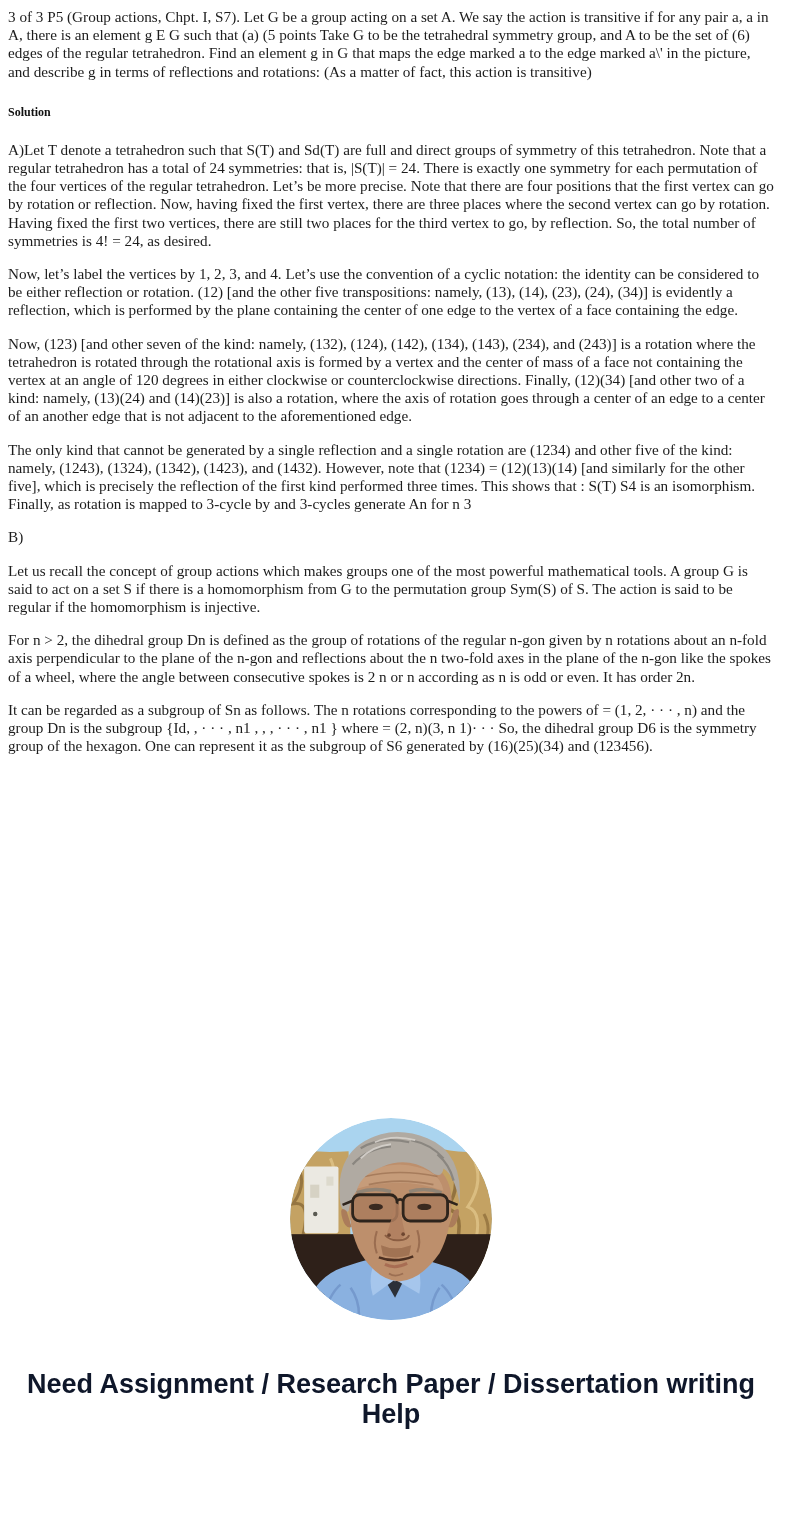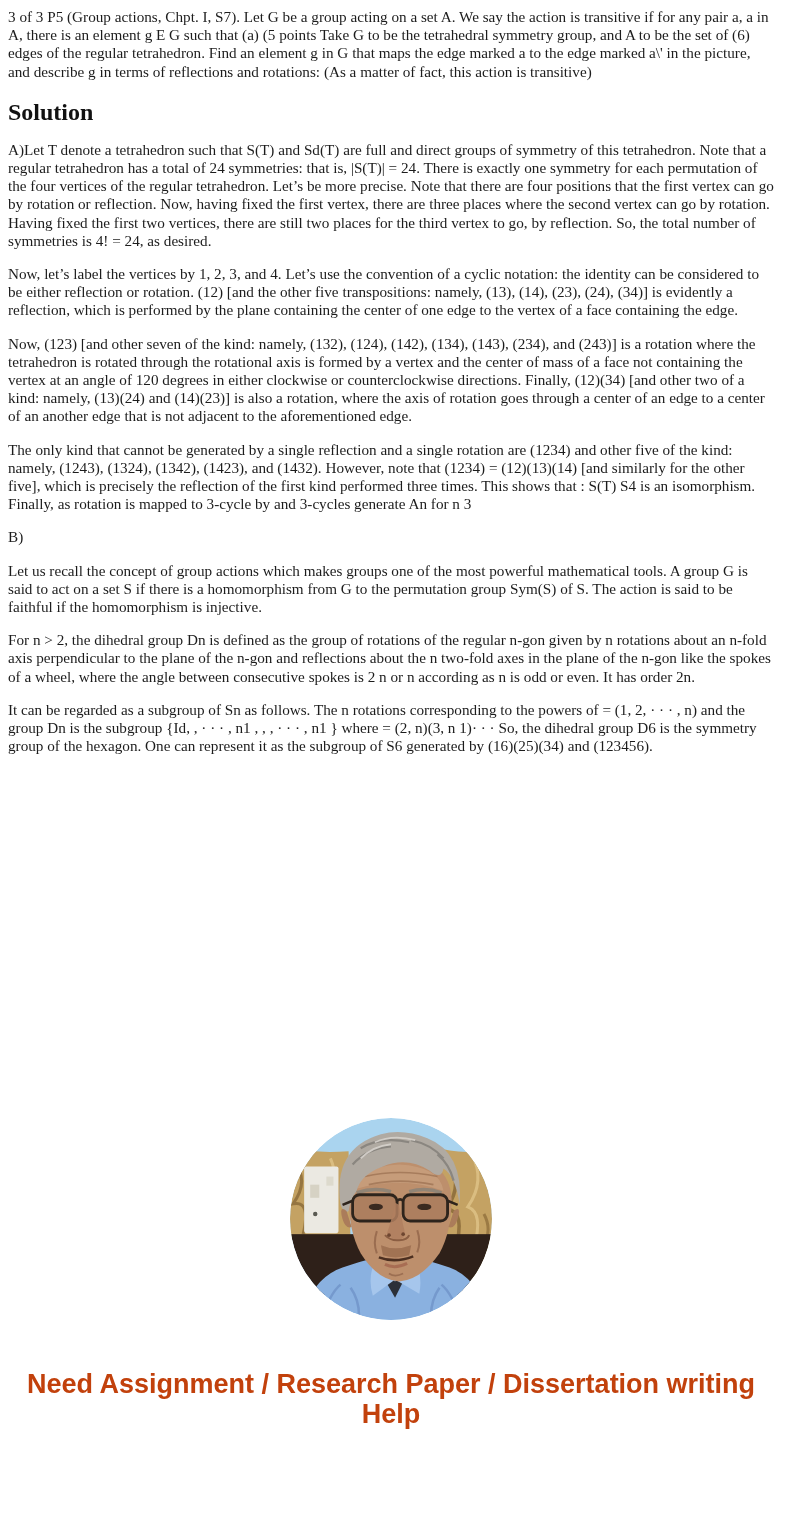--- a/index.html
+++ b/index.html
@@ -18,21 +18,21 @@
   .page {
     padding: 8px 20px 28px 8px;
   }
   .body-text {
     font-size: 15.2px;
     line-height: 18.2px;
     margin: 0 0 15px 0;
     text-align: left;
   }
   .solution-heading {
-    font-size: 24px;
+    font-size: 12px;
     line-height: 23px;
     font-weight: bold;
     margin: 20px 0 17px 0;
     color: #111111;
   }
   .part-label {
     margin: 0 0 15px 0;
   }
   .avatar-wrap {
     margin-top: 362px;
@@ -44,21 +44,21 @@
     height: 202px;
     border-radius: 50%;
     overflow: hidden;
     flex: 0 0 auto;
   }
   .promo-footer {
     margin-top: 49px;
     text-align: center;
     font-family: "Liberation Sans", "DejaVu Sans", sans-serif;
     font-weight: bold;
-    color: #c2410c;
+    color: #0f172a;
     font-size: 27px;
     line-height: 30px;
   }
   .promo-heading {
     max-width: 750px;
     margin: 0 auto;
   }
   .promo-contact {
     max-width: 750px;
     margin: 0 auto;
@@ -76,21 +76,21 @@
   <p class="body-text">A)Let T denote a tetrahedron such that S(T) and Sd(T) are full and direct groups of symmetry of this tetrahedron. Note that a regular tetrahedron has a total of 24 symmetries: that is, |S(T)| = 24. There is exactly one symmetry for each permutation of the four vertices of the regular tetrahedron. Let’s be more precise. Note that there are four positions that the first vertex can go by rotation or reflection. Now, having fixed the first vertex, there are three places where the second vertex can go by rotation. Having fixed the first two vertices, there are still two places for the third vertex to go, by reflection. So, the total number of symmetries is 4! = 24, as desired.</p>
 
   <p class="body-text">Now, let’s label the vertices by 1, 2, 3, and 4. Let’s use the convention of a cyclic notation: the identity can be considered to be either reflection or rotation. (12) [and the other five transpositions: namely, (13), (14), (23), (24), (34)] is evidently a reflection, which is performed by the plane containing the center of one edge to the vertex of a face containing the edge.</p>
 
   <p class="body-text">Now, (123) [and other seven of the kind: namely, (132), (124), (142), (134), (143), (234), and (243)] is a rotation where the tetrahedron is rotated through the rotational axis is formed by a vertex and the center of mass of a face not containing the vertex at an angle of 120 degrees in either clockwise or counterclockwise directions. Finally, (12)(34) [and other two of a kind: namely, (13)(24) and (14)(23)] is also a rotation, where the axis of rotation goes through a center of an edge to a center of an another edge that is not adjacent to the aforementioned edge.</p>
 
   <p class="body-text">The only kind that cannot be generated by a single reflection and a single rotation are (1234) and other five of the kind: namely, (1243), (1324), (1342), (1423), and (1432). However, note that (1234) = (12)(13)(14) [and similarly for the other five], which is precisely the reflection of the first kind performed three times. This shows that : S(T) S4 is an isomorphism. Finally, as rotation is mapped to 3-cycle by and 3-cycles generate An for n 3</p>
 
   <p class="body-text part-label">B)</p>
 
-  <p class="body-text">Let us recall the concept of group actions which makes groups one of the most powerful mathematical tools. A group G is said to act on a set S if there is a homomorphism from G to the permutation group Sym(S) of S. The action is said to be faithful if the homomorphism is injective.</p>
+  <p class="body-text">Let us recall the concept of group actions which makes groups one of the most powerful mathematical tools. A group G is said to act on a set S if there is a homomorphism from G to the permutation group Sym(S) of S. The action is said to be regular if the homomorphism is injective.</p>
 
   <p class="body-text">For n &gt; 2, the dihedral group Dn is defined as the group of rotations of the regular n-gon given by n rotations about an n-fold axis perpendicular to the plane of the n-gon and reflections about the n two-fold axes in the plane of the n-gon like the spokes of a wheel, where the angle between consecutive spokes is 2 n or n according as n is odd or even. It has order 2n.</p>
 
   <p class="body-text">It can be regarded as a subgroup of Sn as follows. The n rotations corresponding to the powers of = (1, 2, · · · , n) and the group Dn is the subgroup {Id, , · · · , n1 , , , · · · , n1 } where = (2, n)(3, n 1)· · · So, the dihedral group D6 is the symmetry group of the hexagon. One can represent it as the subgroup of S6 generated by (16)(25)(34) and (123456).</p>
 
   <div class="avatar-wrap">
     <div class="avatar-circle">
       
       <svg width="202" height="202" viewBox="0 0 200 200" xmlns="http://www.w3.org/2000/svg">
         <defs>

